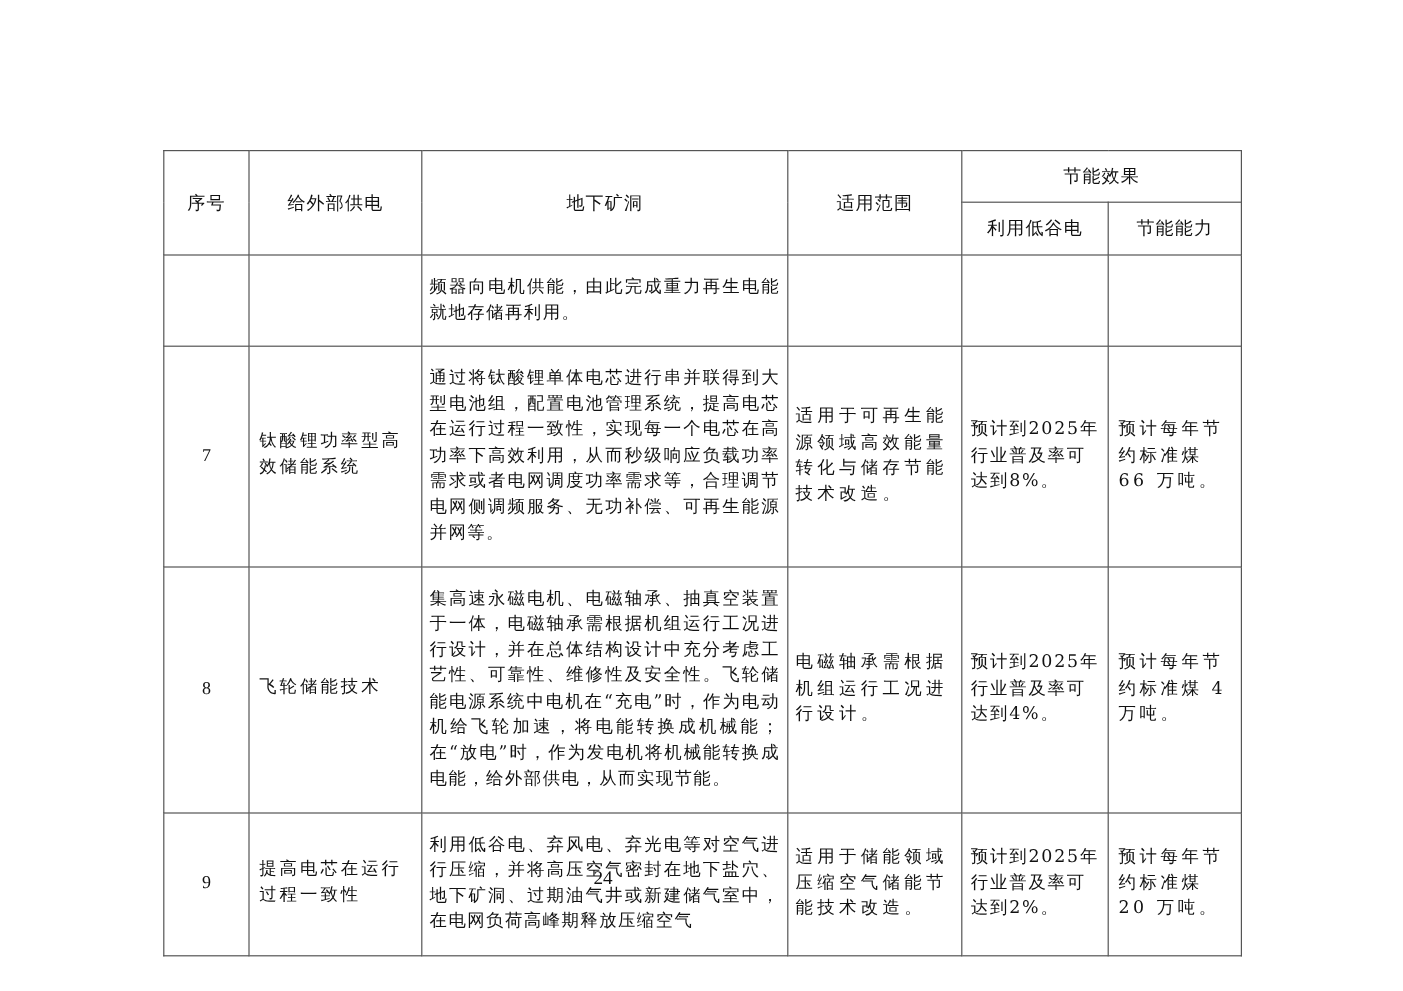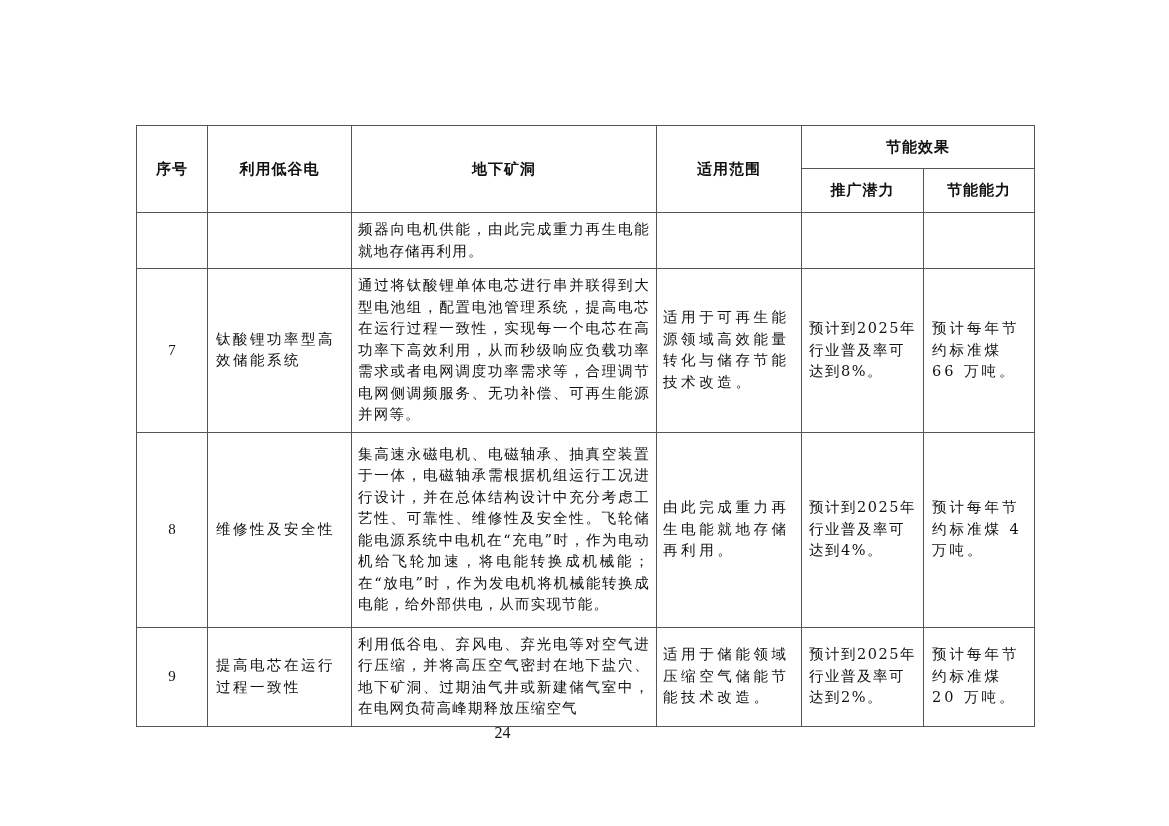--- a/index.html
+++ b/index.html
@@ -1,25 +1,25 @@
 <!DOCTYPE html>
 <html><head>
 <meta charset="utf-8">
 <style>
   html, body { margin: 0; padding: 0; background: #ffffff; }
   body { width: 1169px; height: 826px; position: relative; overflow: hidden;
          font-family: "DejaVu Serif", "Liberation Serif", serif; color: #111; }
   .tbl { position: absolute; left: 136px; top: 125px; border-collapse: collapse; table-layout: fixed; }
   .tbl td, .tbl th { border: 1px solid #555; padding: 0; box-sizing: border-box; }
-  .tbl th { font-family: "DejaVu Sans", "Liberation Sans", sans-serif; font-weight: bold; font-size: 15px;
+  .tbl th { font-family: "DejaVu Sans", "Liberation Sans", sans-serif; font-weight: normal; font-size: 15px;
             letter-spacing: 1px; text-align: center; vertical-align: middle; }
   .tbl td { font-size: 14.5px; line-height: 21.5px; vertical-align: middle; }
   .c-num { text-align: center; font-family: "Liberation Serif", serif; font-size: 15px !important; }
-  .c-name { padding: 0 8px !important; letter-spacing: 2.5px; }
-  .c-desc { padding: 6px 6px !important; letter-spacing: 1.2px; text-align: justify; }
+  .c-name { padding: 0 8px !important; letter-spacing: 2.5px; font-family: Liberation Mono, monospace; }
+  .c-desc { padding: 16px 6px !important; letter-spacing: 1.2px; text-align: justify; }
   .c-scope { padding: 0 6px !important; letter-spacing: 3.6px; }
   .c-pot { padding: 0 7px !important; letter-spacing: 1.5px; }
   .c-cap { padding: 0 8px !important; letter-spacing: 3px; }
   .desc-top { vertical-align: top !important; }
   .page-num { position: absolute; left: 0; width: 1005px; top: 724px; text-align: center;
               font-family: "Liberation Serif", serif; font-size: 16px; }
 </style>
 </head>
 <body>
 
@@ -28,27 +28,27 @@
     <col style="width:71px">
     <col style="width:144px">
     <col style="width:305px">
     <col style="width:145px">
     <col style="width:122px">
     <col style="width:111px">
   </colgroup>
   <thead>
     <tr style="height:43px">
       <th rowspan="2">序号</th>
-      <th rowspan="2">利用低谷电</th>
+      <th rowspan="2">给外部供电</th>
       <th rowspan="2">地下矿洞</th>
       <th rowspan="2">适用范围</th>
       <th colspan="2">节能效果</th>
     </tr>
     <tr style="height:44px">
-      <th>推广潜力</th>
+      <th>利用低谷电</th>
       <th>节能能力</th>
     </tr>
   </thead>
   <tbody>
     <tr style="height:45px">
       <td class="c-num"></td>
       <td class="c-name"></td>
       <td class="c-desc desc-top">频器向电机供能，由此完成重力再生电能就地存储再利用。</td>
       <td class="c-scope"></td>
       <td class="c-pot"></td>
@@ -57,23 +57,23 @@
     <tr style="height:151px">
       <td class="c-num">7</td>
       <td class="c-name">钛酸锂功率型高效储能系统</td>
       <td class="c-desc">通过将钛酸锂单体电芯进行串并联得到大型电池组，配置电池管理系统，提高电芯在运行过程一致性，实现每一个电芯在高功率下高效利用，从而秒级响应负载功率需求或者电网调度功率需求等，合理调节电网侧调频服务、无功补偿、可再生能源并网等。</td>
       <td class="c-scope">适用于可再生能源领域高效能量转化与储存节能技术改造。</td>
       <td class="c-pot">预计到2025年行业普及率可达到8%。</td>
       <td class="c-cap">预计每年节约标准煤 66 万吨。</td>
     </tr>
     <tr style="height:195px">
       <td class="c-num">8</td>
-      <td class="c-name">维修性及安全性</td>
+      <td class="c-name">飞轮储能技术</td>
       <td class="c-desc">集高速永磁电机、电磁轴承、抽真空装置于一体，电磁轴承需根据机组运行工况进行设计，并在总体结构设计中充分考虑工艺性、可靠性、维修性及安全性。飞轮储能电源系统中电机在“充电”时，作为电动机给飞轮加速，将电能转换成机械能；在“放电”时，作为发电机将机械能转换成电能，给外部供电，从而实现节能。</td>
-      <td class="c-scope">由此完成重力再生电能就地存储再利用。</td>
+      <td class="c-scope">电磁轴承需根据机组运行工况进行设计。</td>
       <td class="c-pot">预计到2025年行业普及率可达到4%。</td>
       <td class="c-cap">预计每年节约标准煤 4 万吨。</td>
     </tr>
     <tr style="height:87px">
       <td class="c-num">9</td>
       <td class="c-name">提高电芯在运行过程一致性</td>
       <td class="c-desc">利用低谷电、弃风电、弃光电等对空气进行压缩，并将高压空气密封在地下盐穴、地下矿洞、过期油气井或新建储气室中，在电网负荷高峰期释放压缩空气</td>
       <td class="c-scope">适用于储能领域压缩空气储能节能技术改造。</td>
       <td class="c-pot">预计到2025年行业普及率可达到2%。</td>
       <td class="c-cap">预计每年节约标准煤 20 万吨。</td>

